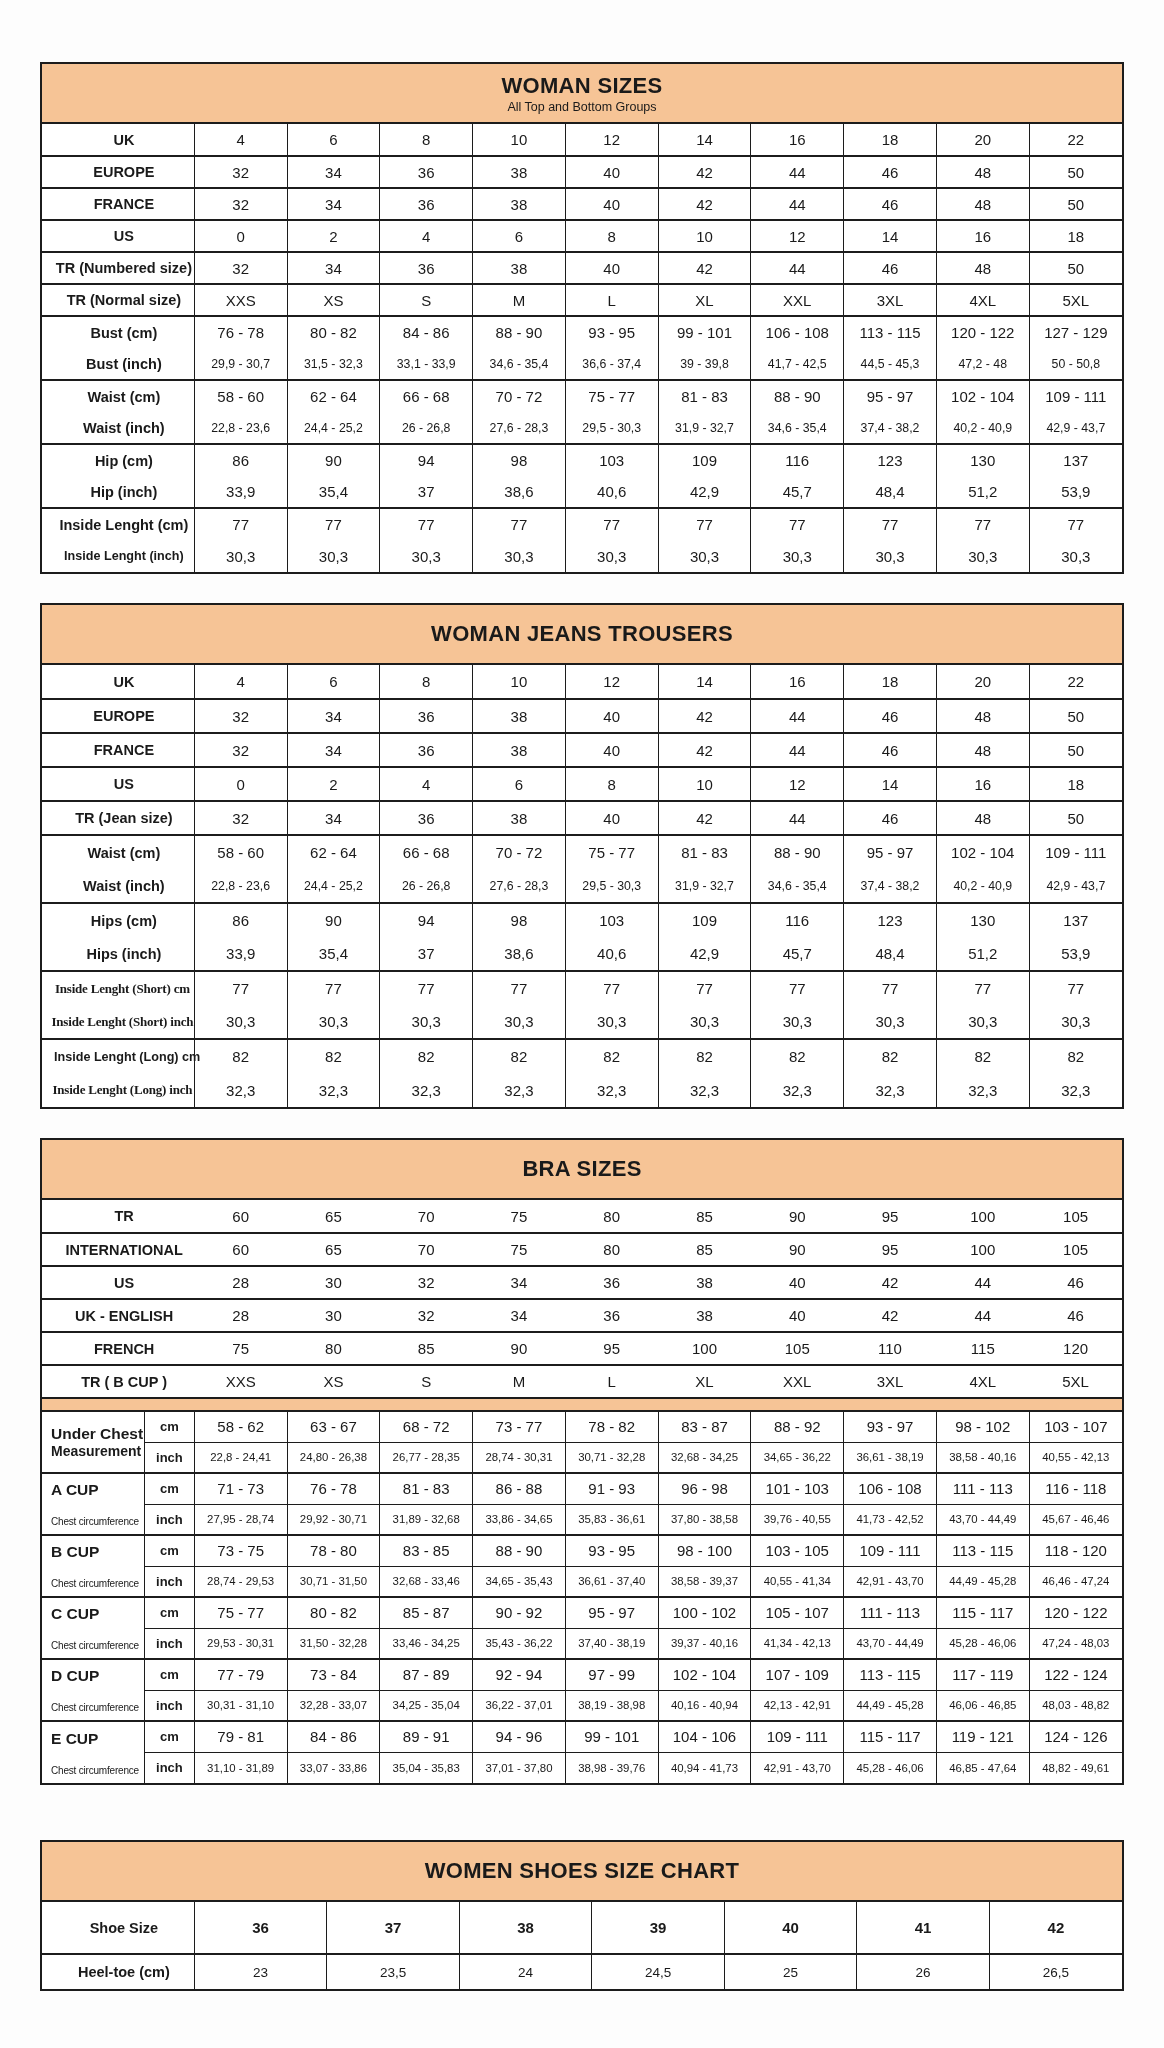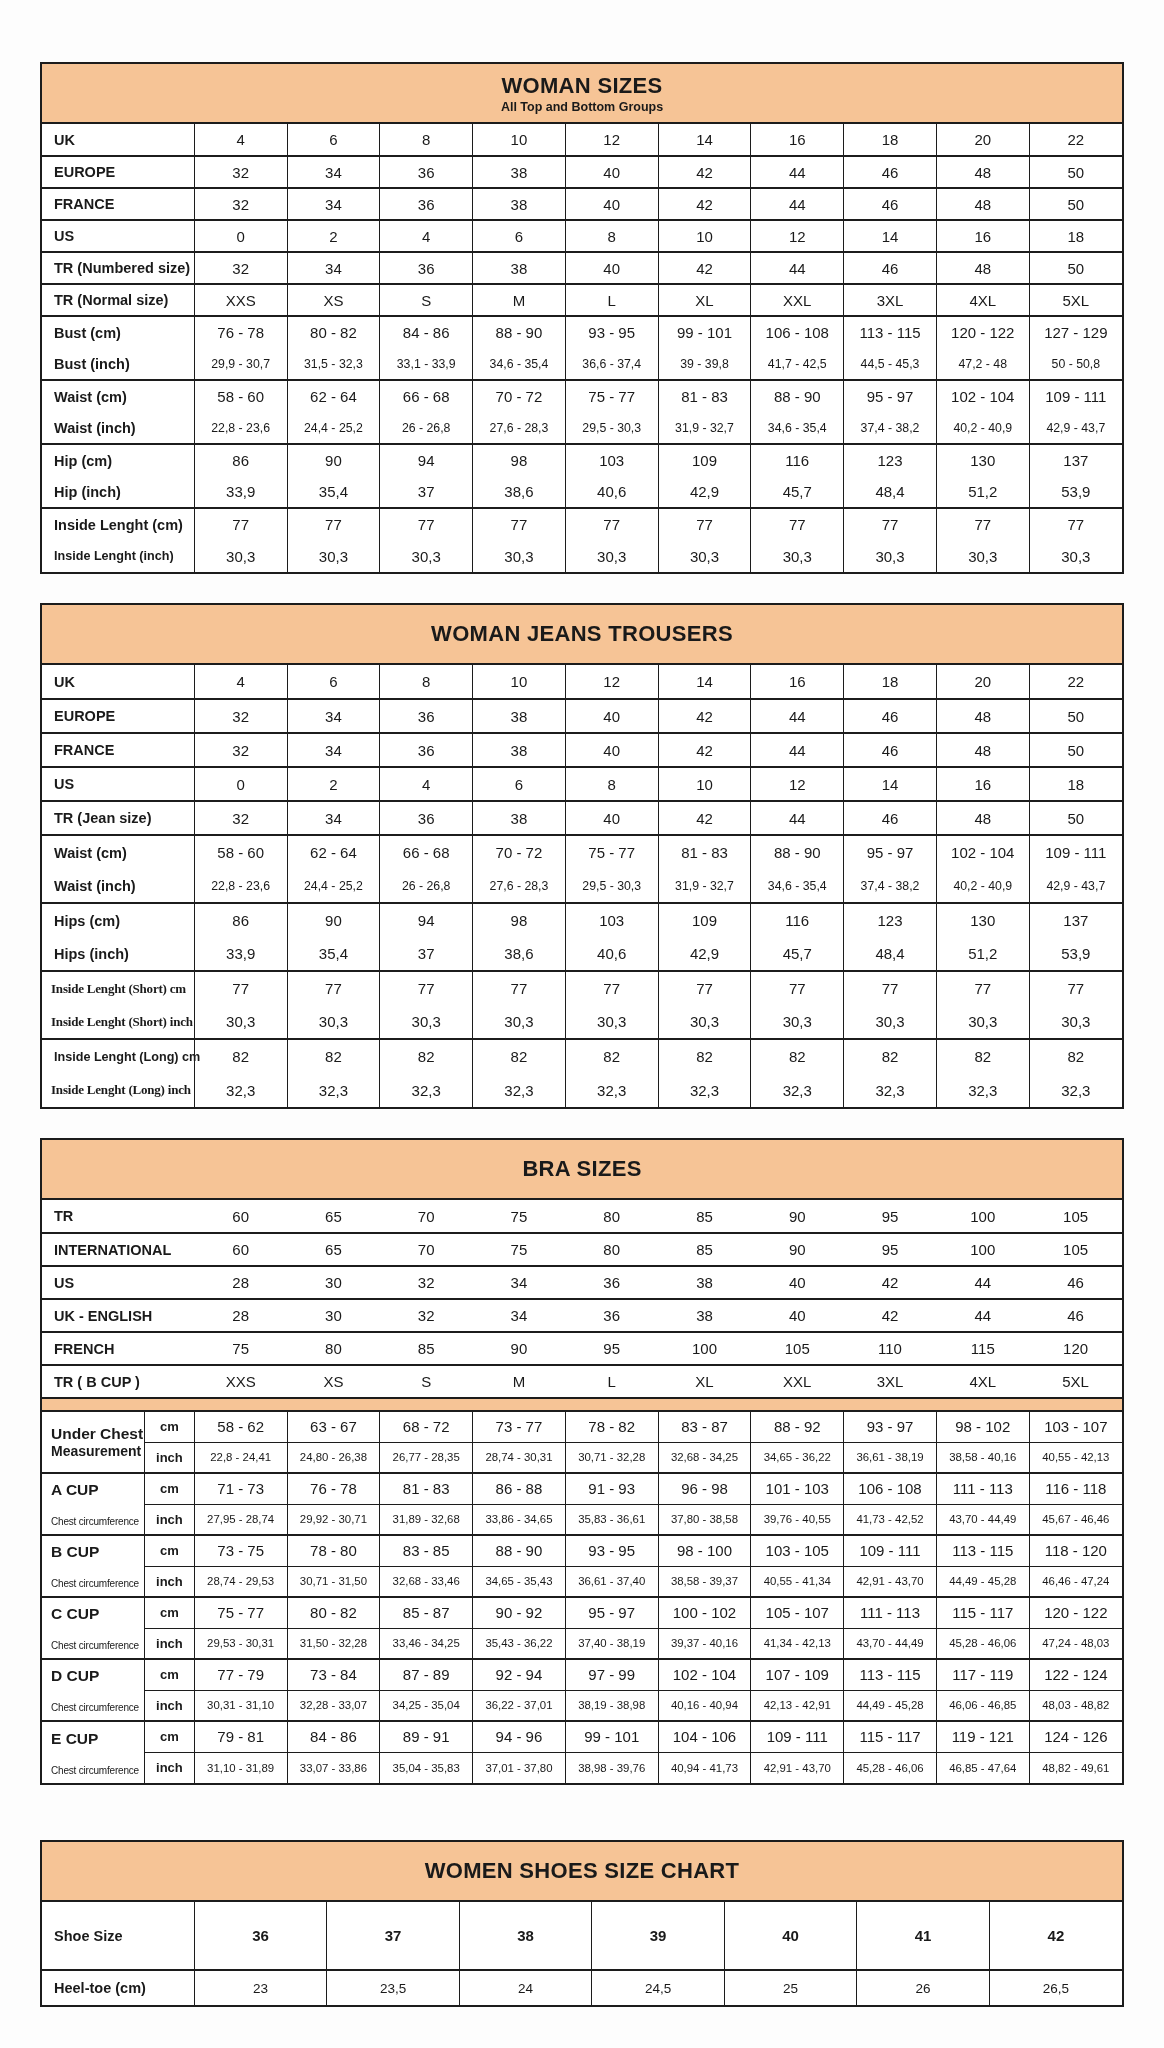--- a/index.html
+++ b/index.html
@@ -15,39 +15,39 @@
   .mb-std { margin-bottom: 29px; }
   .mb-big { margin-bottom: 55px; }
   .table-header {
     background: var(--accent);
     text-align: center;
     border-bottom: 2px solid var(--line);
     padding: 9px 0 8px 0;
   }
   .table-header.solo { padding: 16px 0; }
   .table-title { font-weight: bold; font-size: 22px; letter-spacing: 0.3px; }
-  .table-subtitle { font-weight: bold; font-size: 12.5px; margin-top: 1px; }
+  .table-subtitle { font-weight: normal; font-size: 12.5px; margin-top: 1px; }
 
   table { width: 100%; border-collapse: collapse; table-layout: fixed; }
   td { vertical-align: middle; }
 
   .c-label { width: 14.1%; }
   .c-data { width: 8.59%; }
   .c-bra-label { width: 9.5%; }
   .c-bra-unit { width: 4.6%; }
   .c-shoe { width: 12.27%; }
 
   .grid td + td { border-left: 1.5px solid var(--line); }
   .grid tr.bra-top td + td { border-left: none; }
   .grid tbody tr.sec-start { border-top: 2px solid var(--line); }
   .grid tbody tr.inch-sep { border-top: 1.5px solid var(--line); }
   .unit-cell { border-left: 1.5px solid var(--line); }
 
   .label-cell {
-    text-align: left; padding-left: 12px;
+    text-align: center; padding-left: 12px;
     font-weight: bold; font-size: 14.5px; white-space: nowrap;
   }
   .label-sm { font-size: 12.6px; }
   .label-xs { font-size: 13px; letter-spacing: -0.2px; padding-left: 9px; font-family: Liberation Serif, serif; }
   .val-cell { text-align: center; font-size: 15px; }
   .small-vals .val-cell { font-size: 12.3px; }
   .small-bra .val-cell { font-size: 11.4px; }
   .bold-vals .val-cell { font-weight: bold; }
   .unit-cell { font-weight: bold; font-size: 13px; text-align: center; }
   .cup-label-cell { text-align: left; padding-left: 9px; }
@@ -59,21 +59,21 @@
     background: var(--accent);
     border-top: 2px solid var(--line);
     border-bottom: 2px solid var(--line);
     height: 13px; padding: 0;
   }
 
   .t-woman tr { height: 32px; }
   .t-jeans tr { height: 34px; }
   .t-bra tr.bra-top { height: 33px; }
   .t-bra tr.bra-cm, .t-bra tr.bra-inch { height: 31px; }
-  .t-shoes tr.bold-vals { height: 68px; }
+  .t-shoes tr.bold-vals { height: 52px; }
   .t-shoes tr.small-vals { height: 35px; }
   .t-shoes .small-vals .val-cell { font-size: 13.5px; }
 </style>
 </head>
 <body>
 
 <main>
 
   <section class="tableBox mb-std">
     <header class="table-header">

